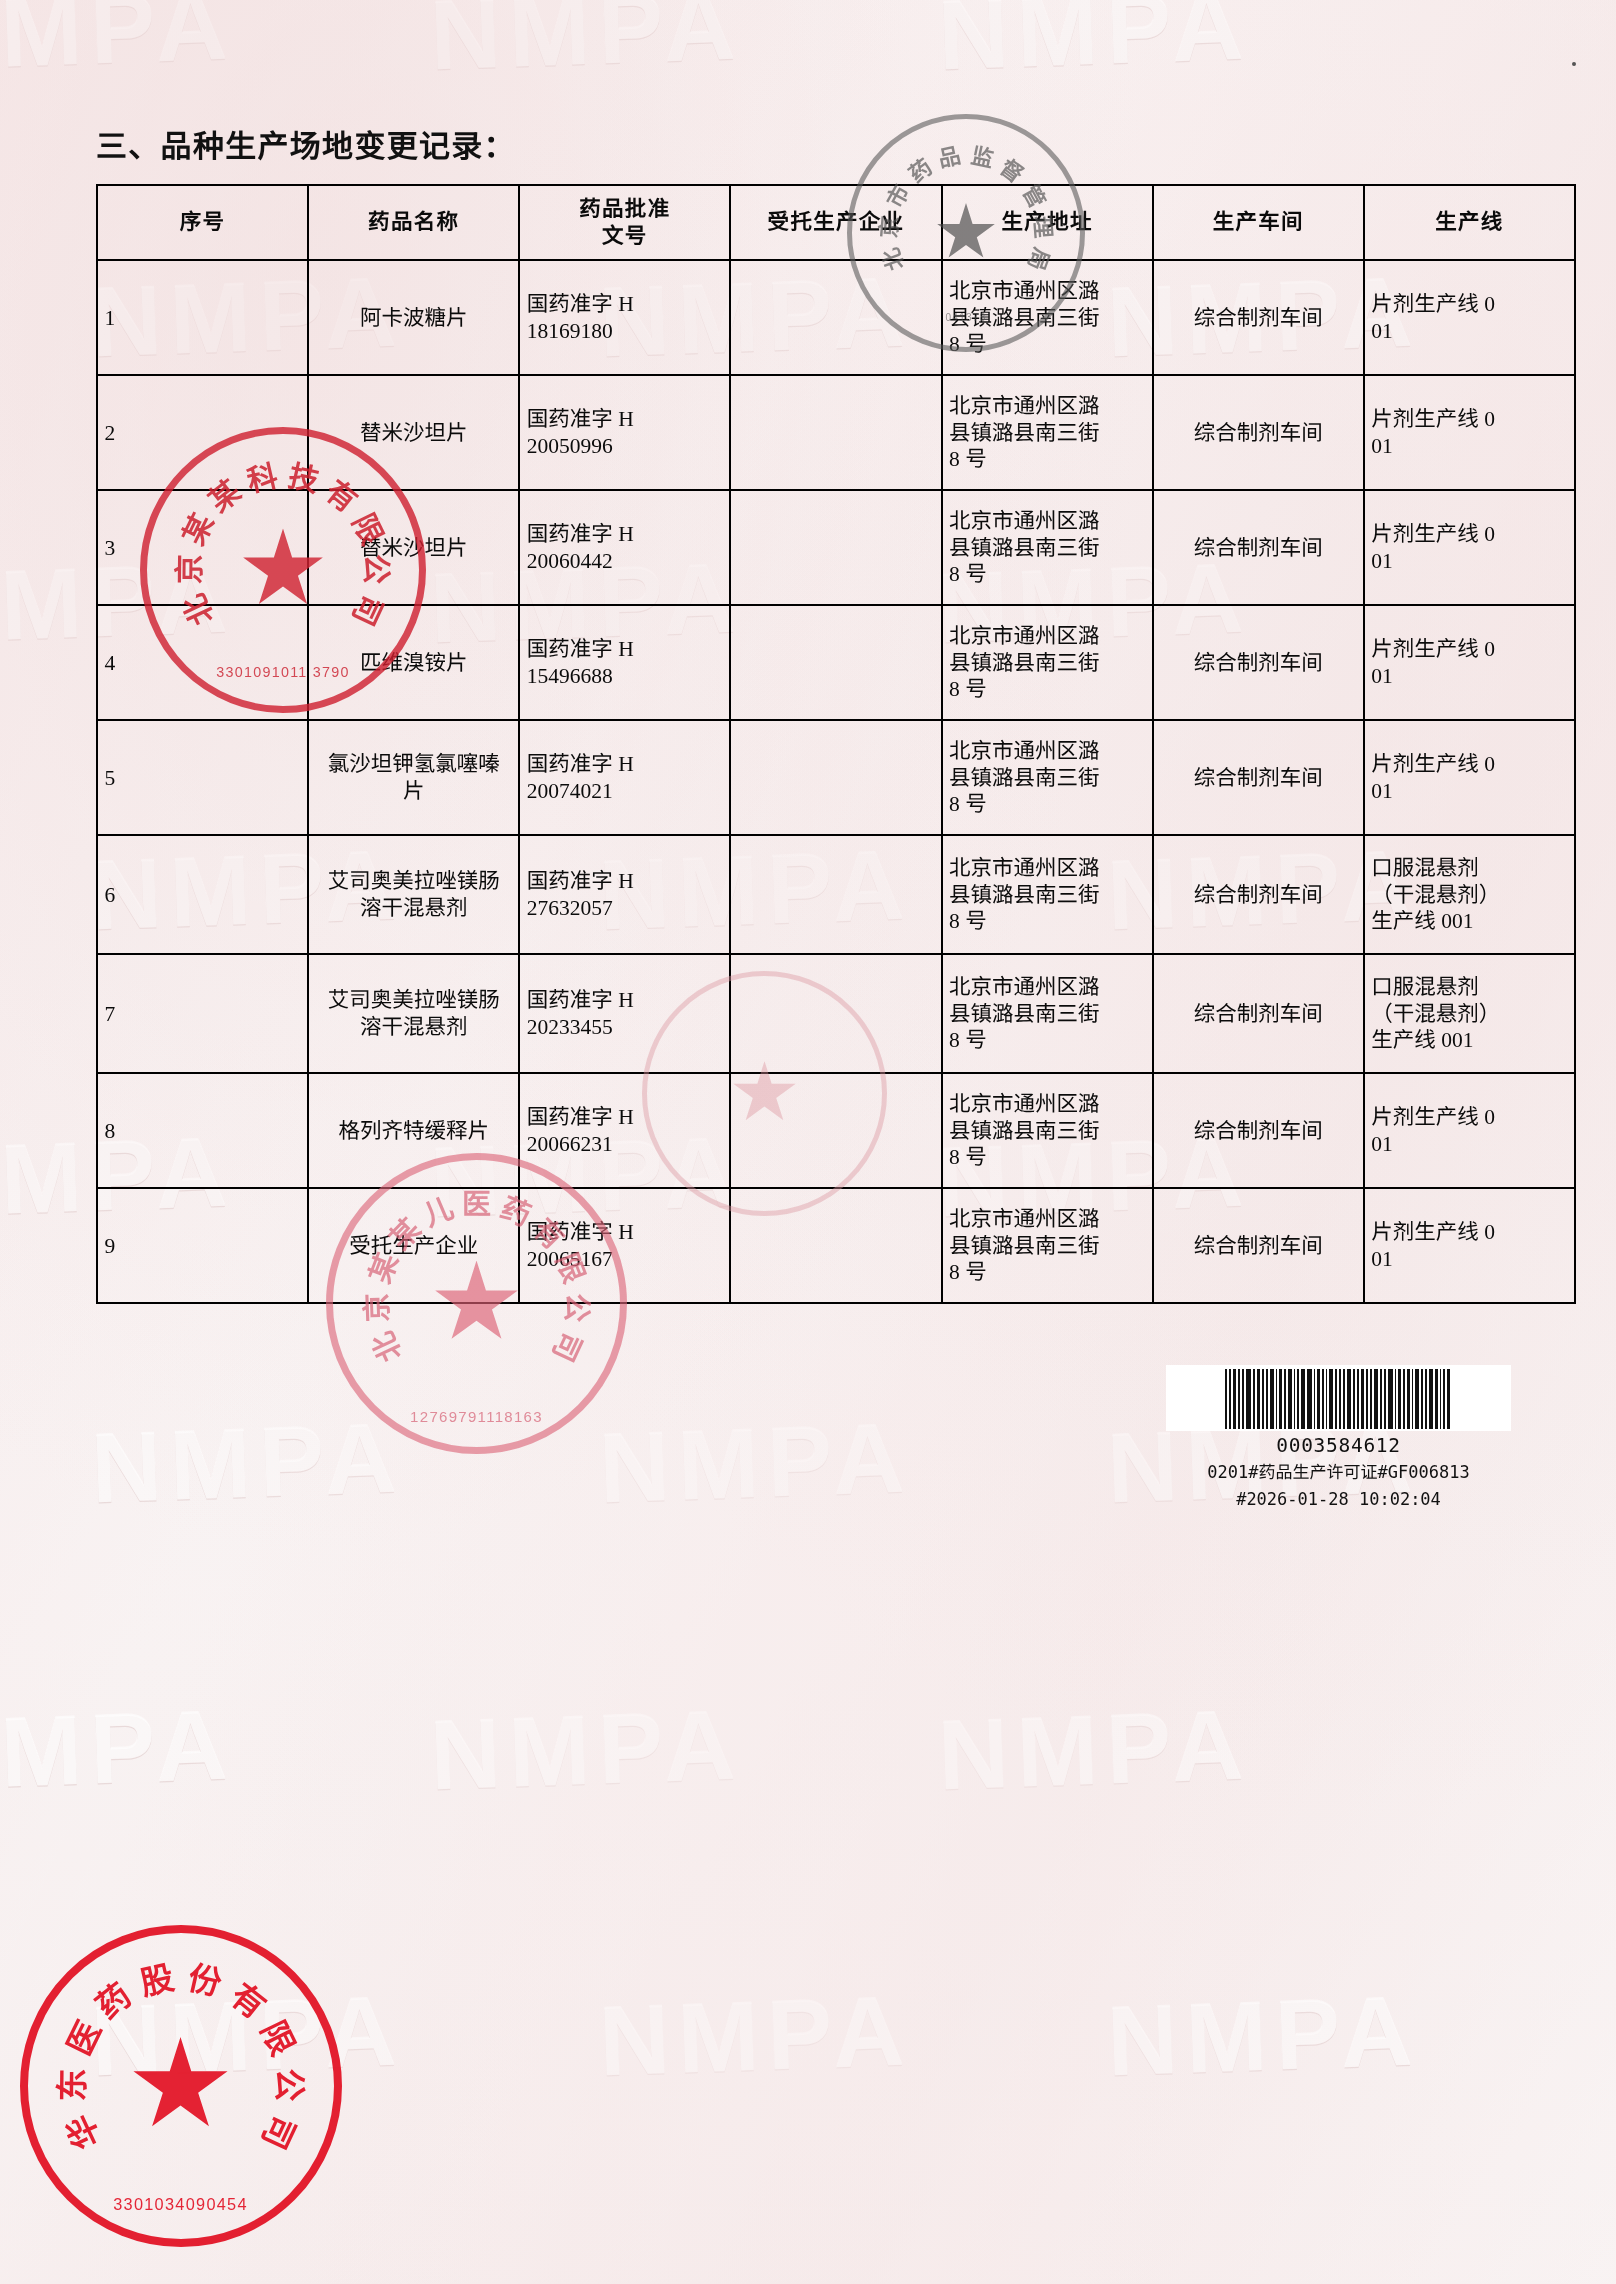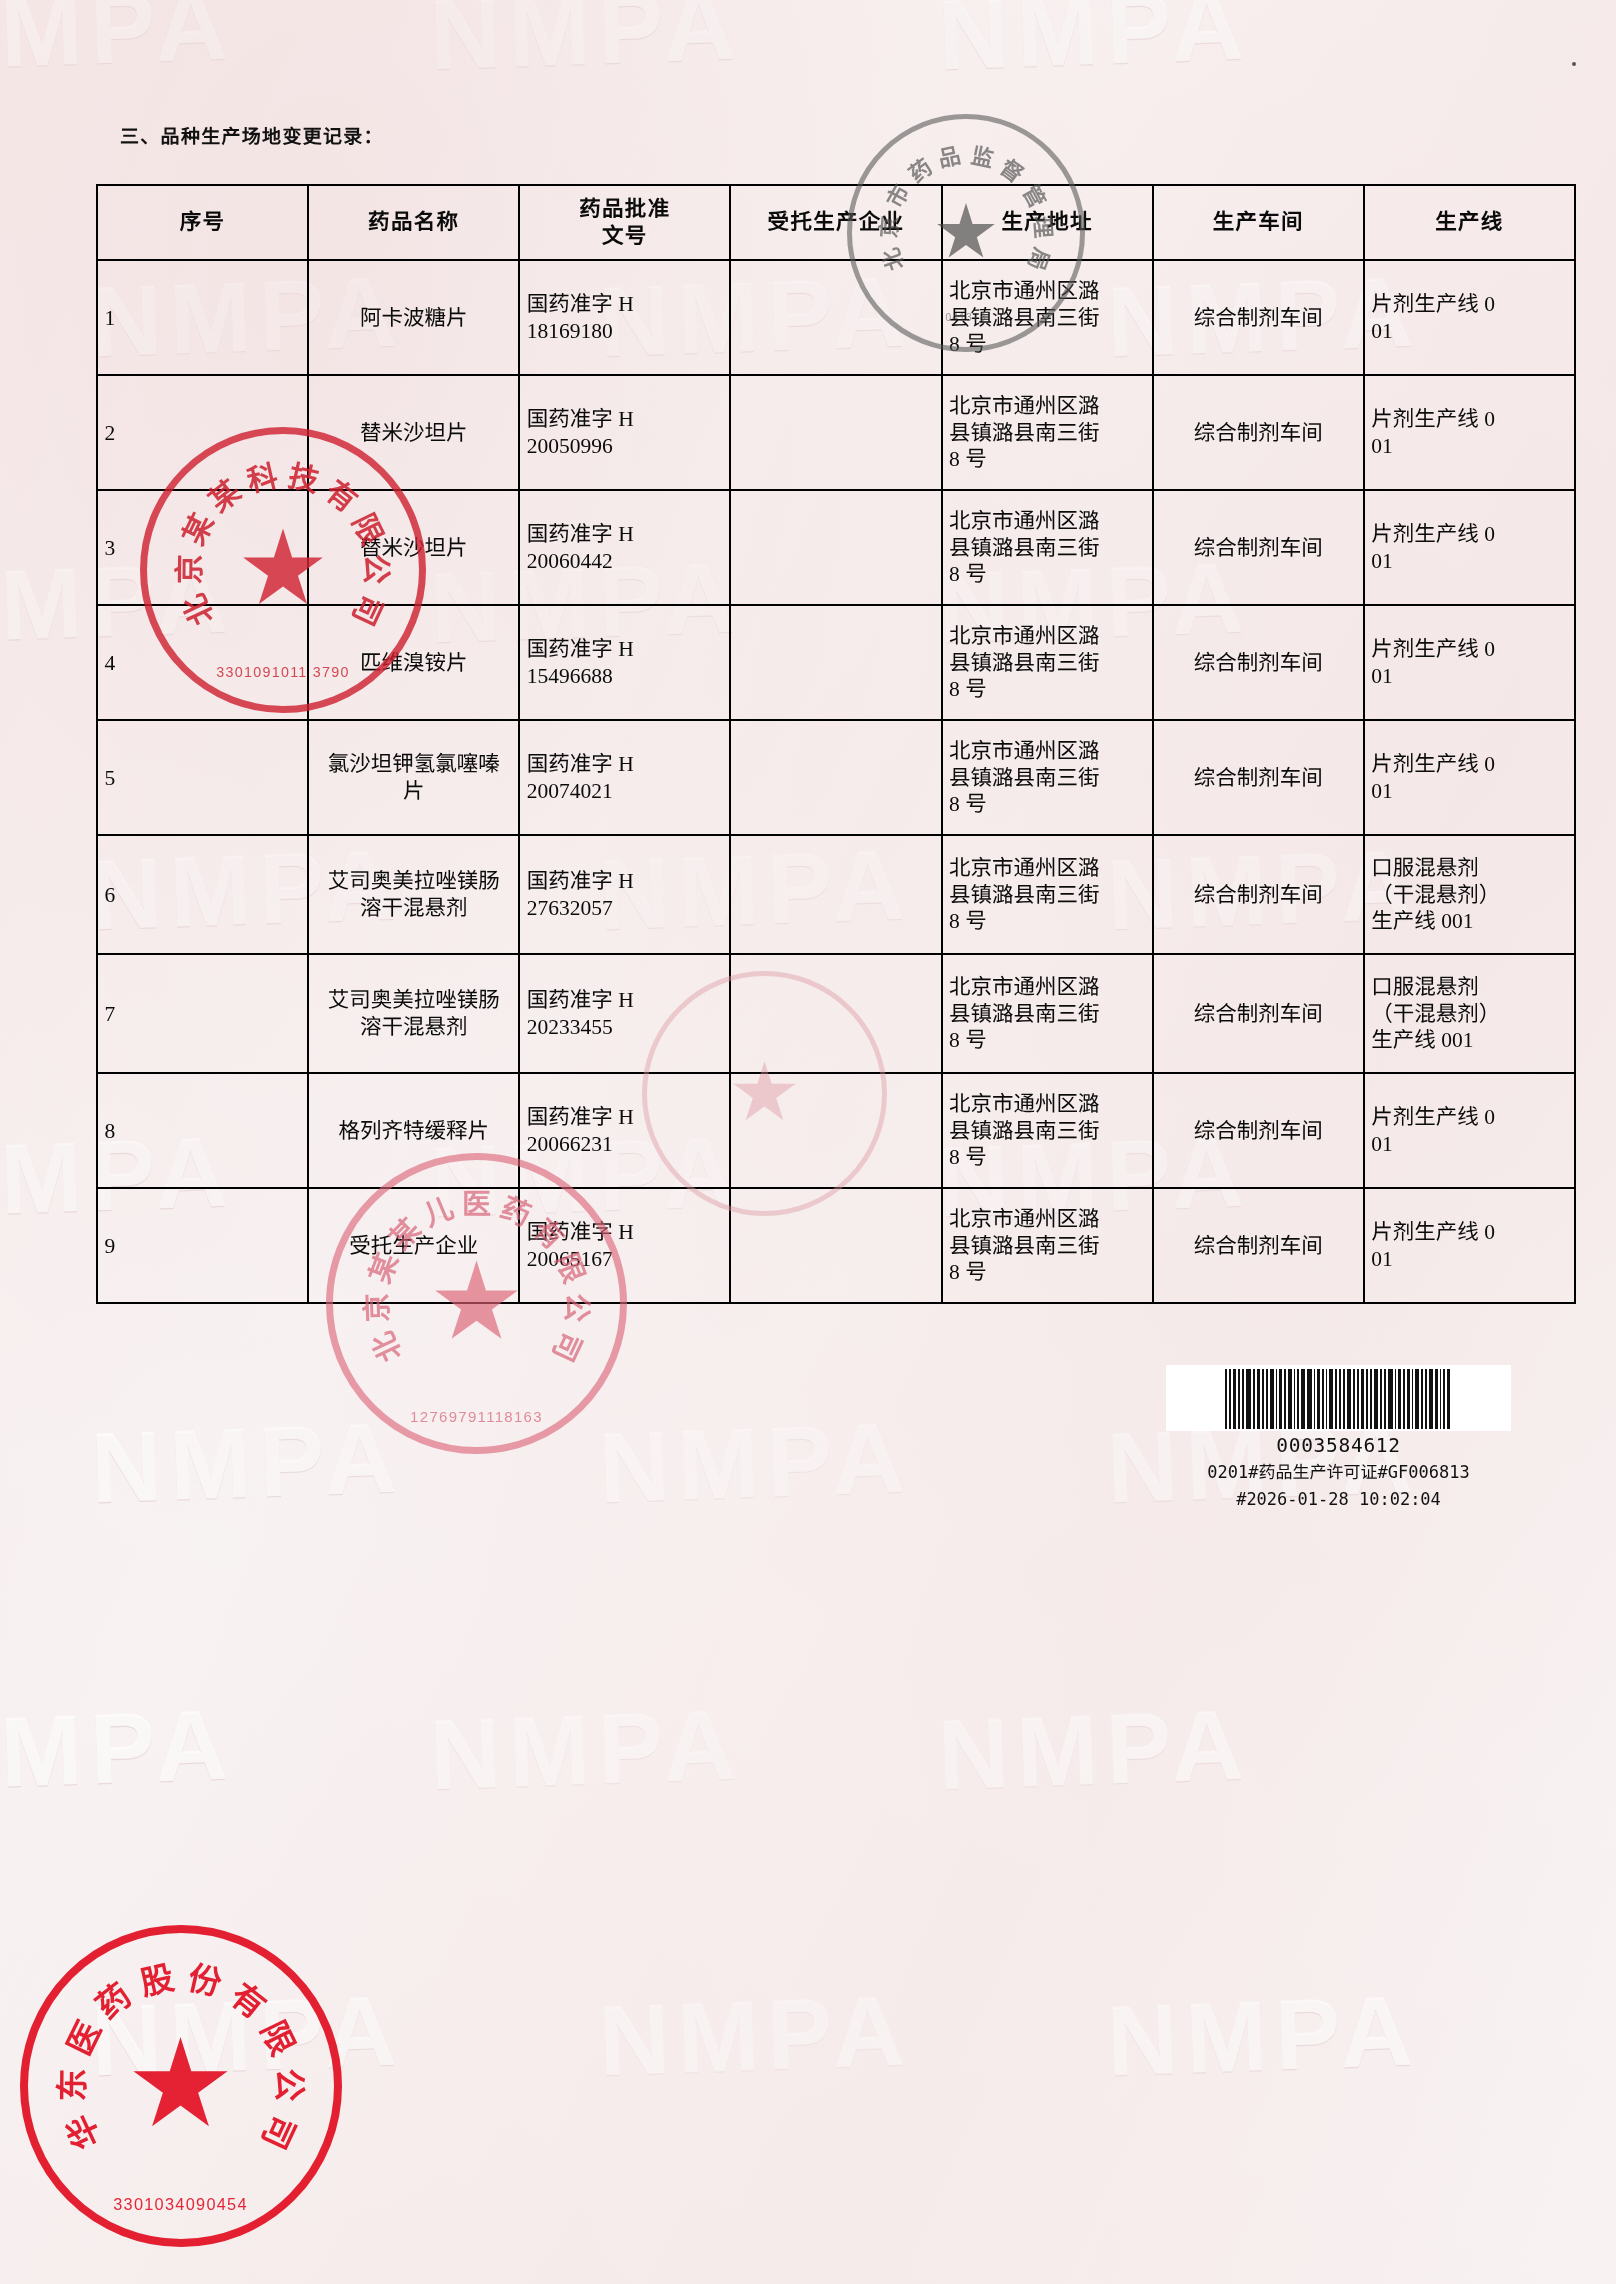--- a/index.html
+++ b/index.html
@@ -50,23 +50,23 @@
       radial-gradient(ellipse at 50% 80%, rgba(248,238,238,0.6), rgba(255,255,255,0) 60%);
     pointer-events: none;
     z-index: 0;
   }
   .content {
     position: relative;
     z-index: 3;
   }
   .section-title {
     position: absolute;
-    left: 120px;
+    left: 96px;
     top: 121px;
-    font-size: 19px;
+    font-size: 31px;
     font-weight: 700;
     letter-spacing: 1.3px;
     color: #111;
   }
   table.records {
     position: absolute;
     left: 96px;
     top: 184px;
     width: 1480px;
     border-collapse: collapse;

